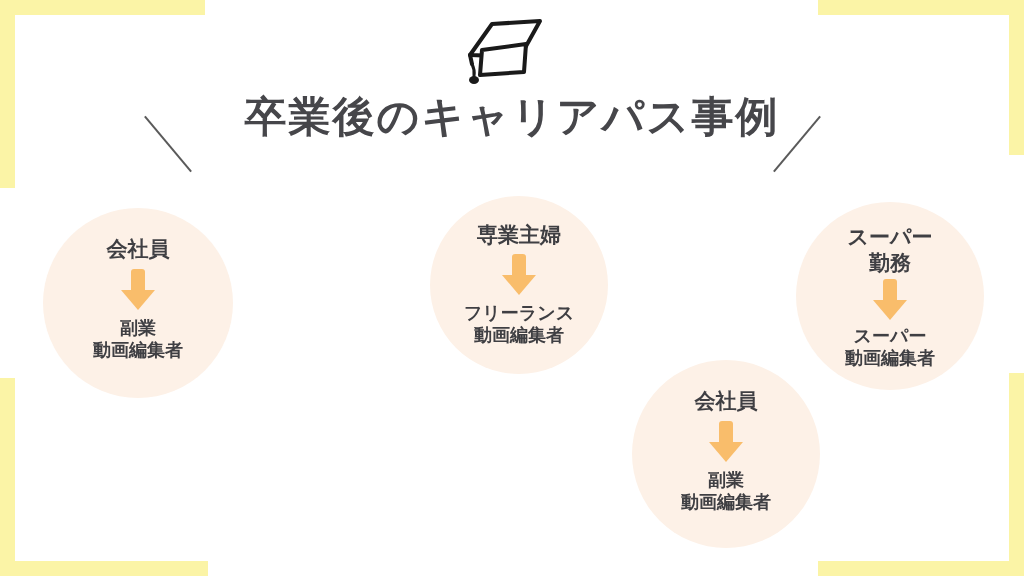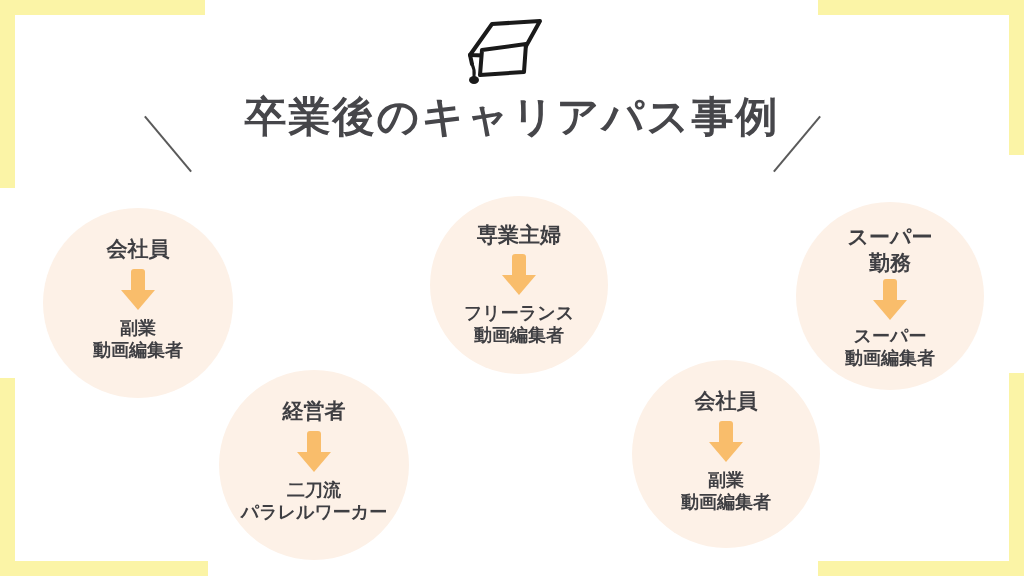--- a/index.html
+++ b/index.html
@@ -160,29 +160,20 @@
   <div class="bubble" id="bubble-0">
     <div class="bubble-label bubble-from">会社員</div>
     <div class="arrow">
       <div class="arrow-shaft"></div>
         <div class="arrow-head"></div>
     </div>
     <div class="bubble-label bubble-to">副業</div>
     <div class="bubble-label bubble-to">動画編集者</div>
   </div>
 
-  <div class="bubble" id="bubble-1">
-    <div class="bubble-label bubble-from">経営者</div>
-    <div class="arrow">
-      <div class="arrow-shaft"></div>
-        <div class="arrow-head"></div>
-    </div>
-    <div class="bubble-label bubble-to">二刀流</div>
-    <div class="bubble-label bubble-to">パラレルワーカー</div>
-  </div>
 
   <div class="bubble" id="bubble-2">
     <div class="bubble-label bubble-from">専業主婦</div>
     <div class="arrow">
       <div class="arrow-shaft"></div>
         <div class="arrow-head"></div>
     </div>
     <div class="bubble-label bubble-to">フリーランス</div>
     <div class="bubble-label bubble-to">動画編集者</div>
   </div>

